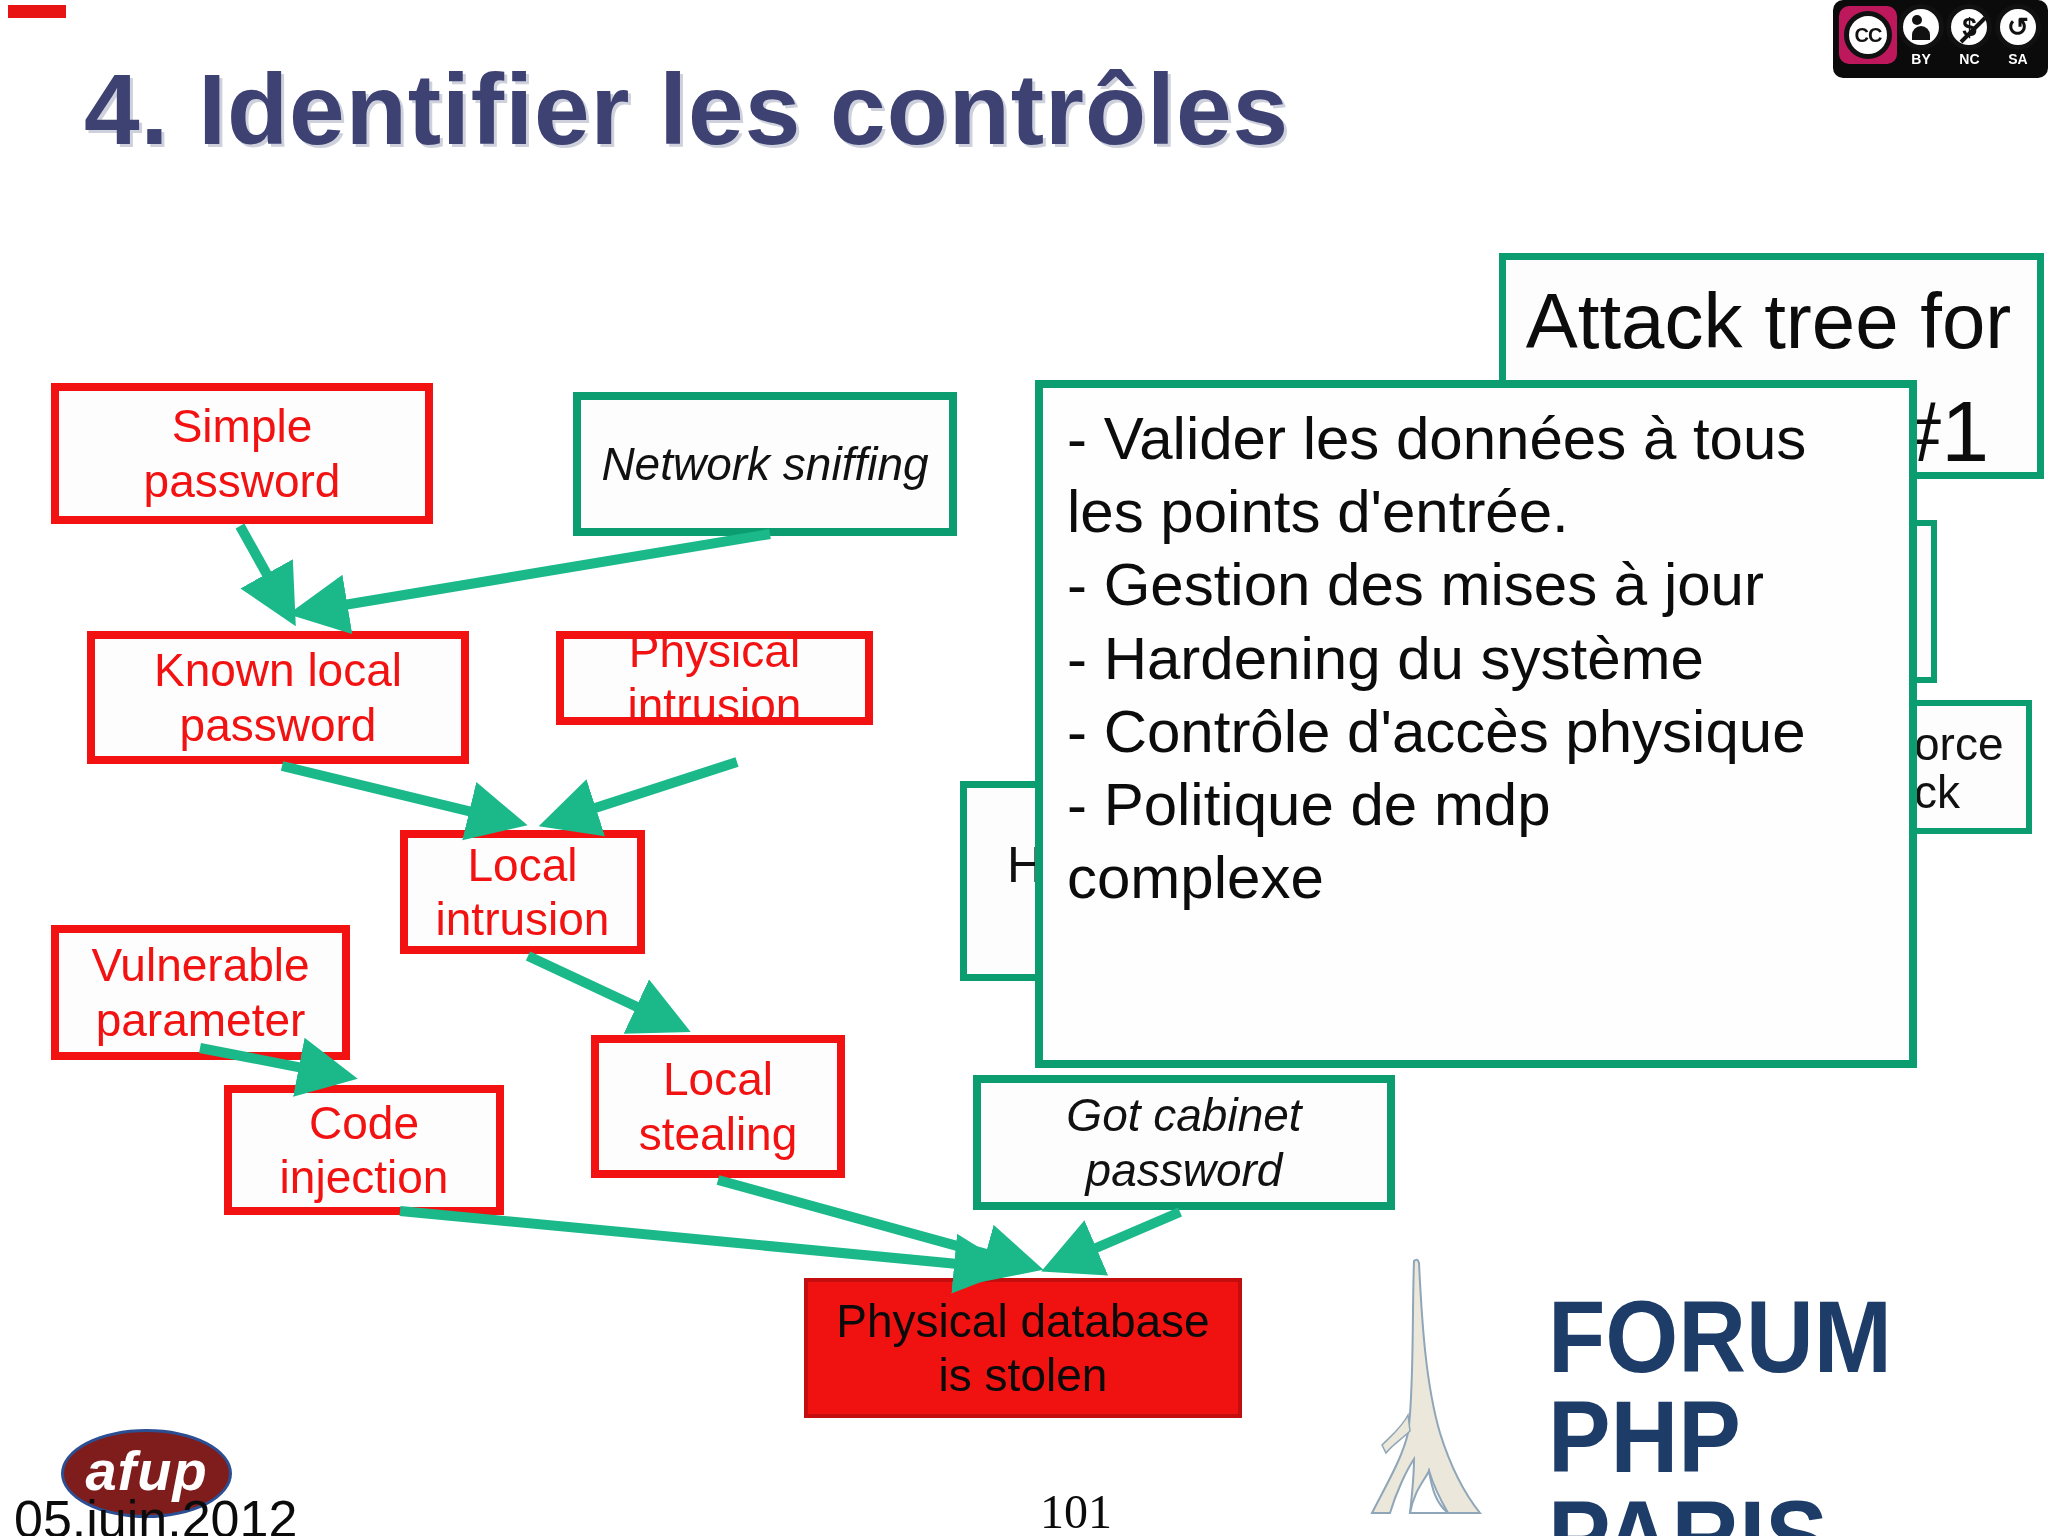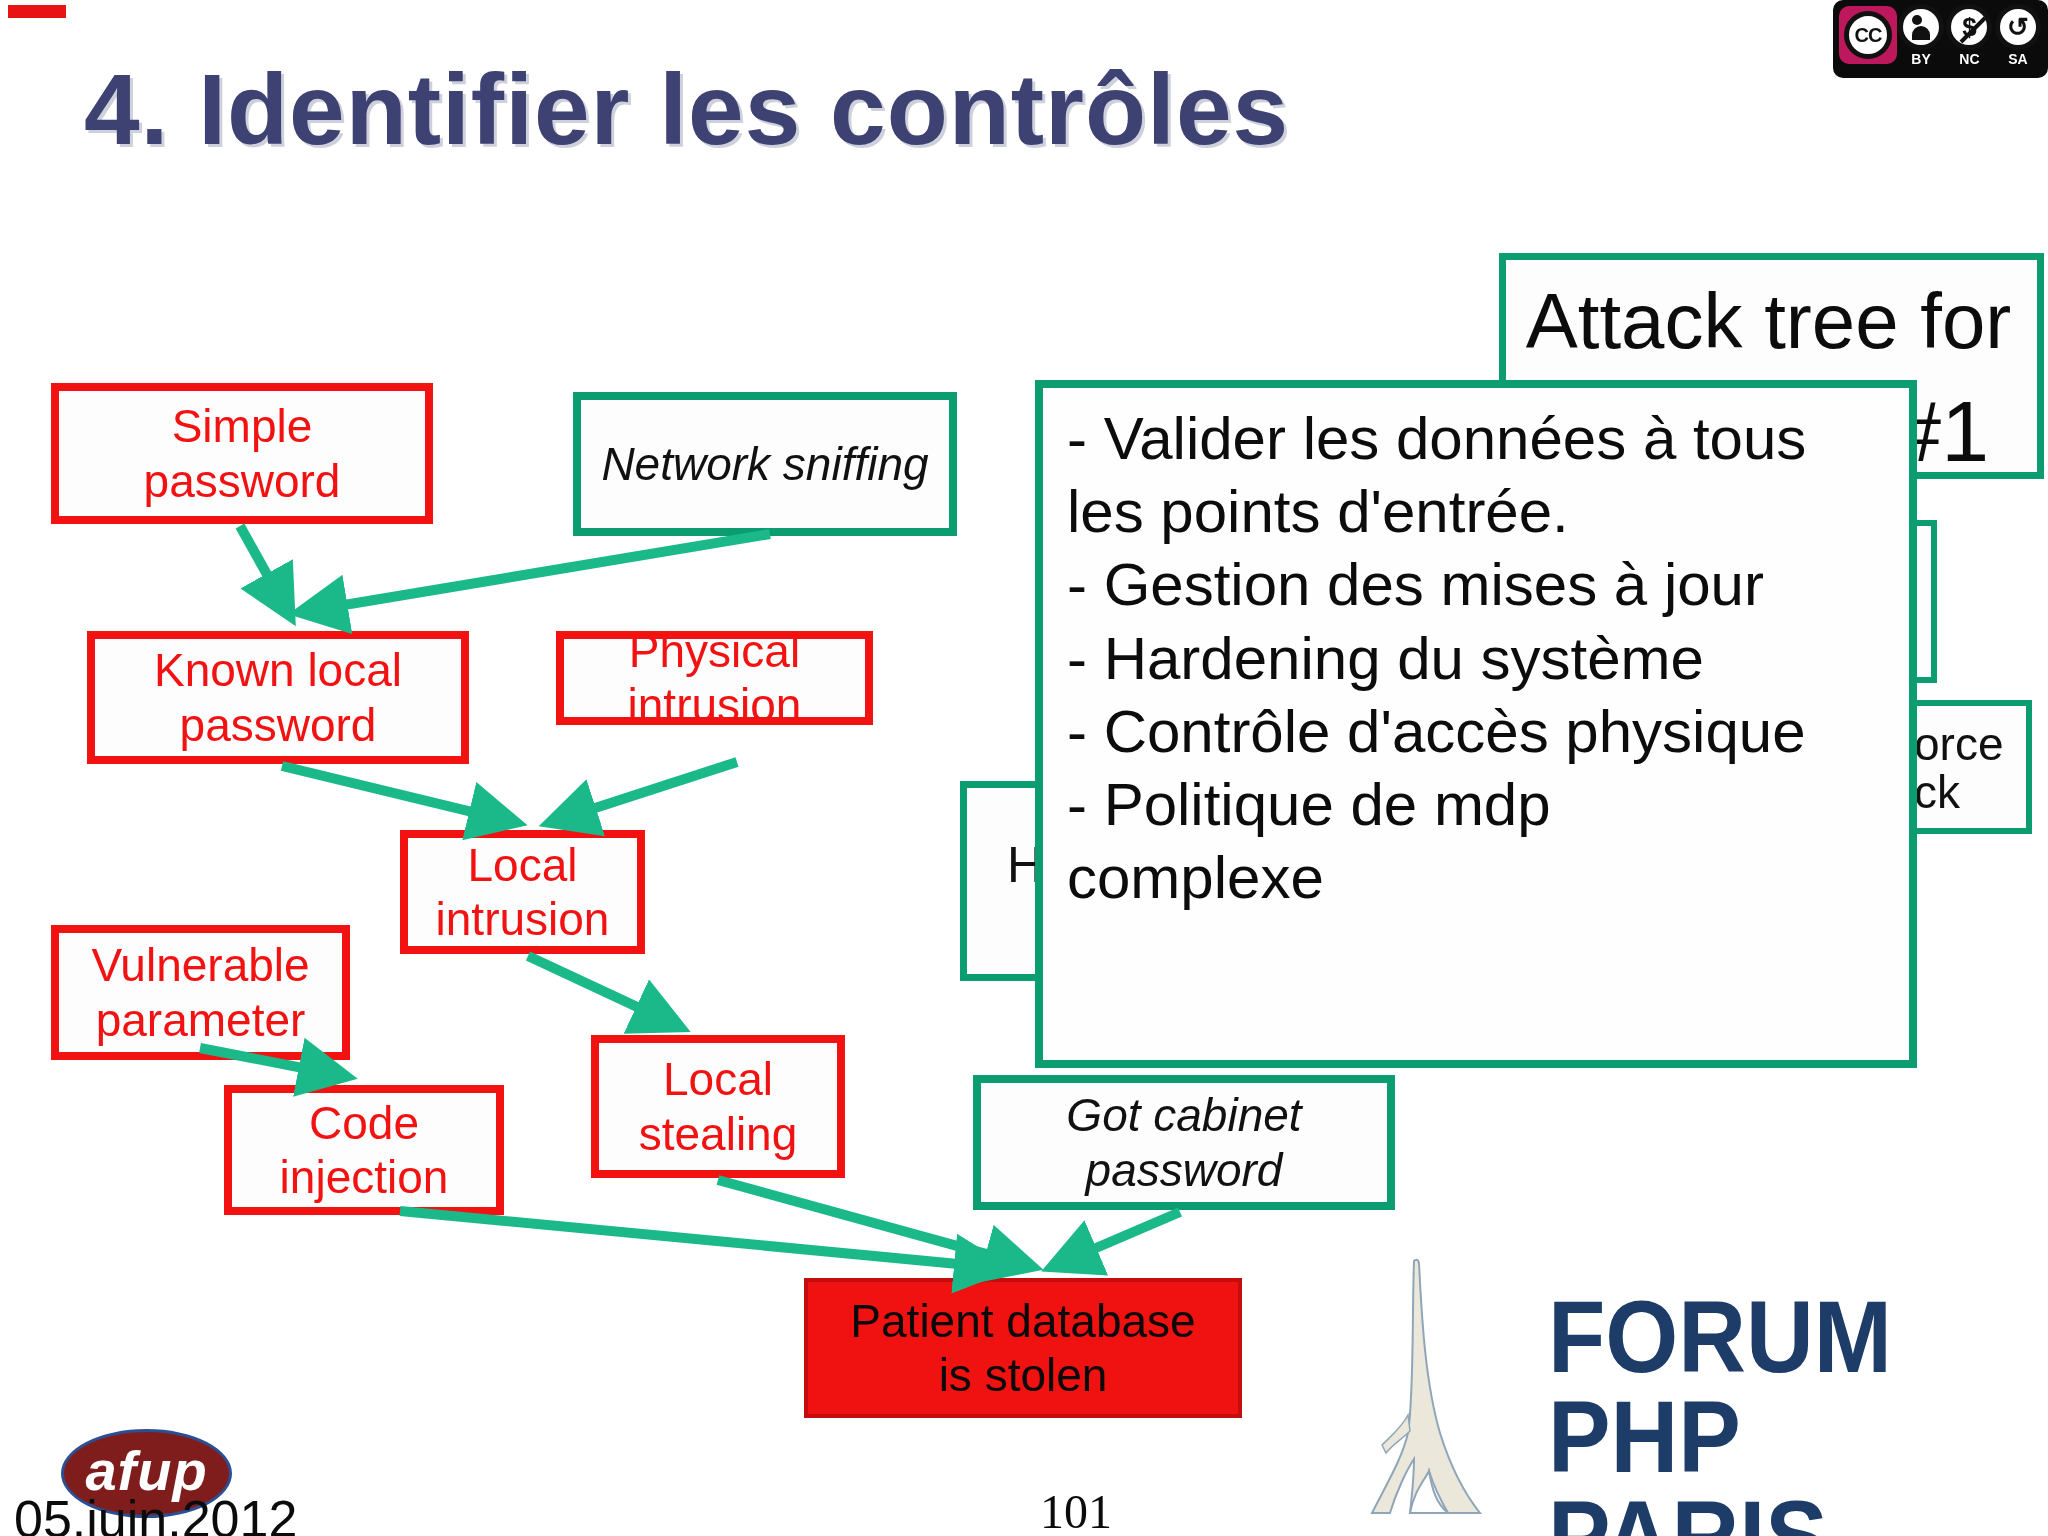--- a/index.html
+++ b/index.html
@@ -145,21 +145,21 @@
 <div class="node" id="node-localintrusion">Local
 intrusion</div>
 <div class="node" id="node-vulnerable">Vulnerable
 parameter</div>
 <div class="node" id="node-codeinjection">Code
 injection</div>
 <div class="node" id="node-localstealing">Local
 stealing</div>
 <div class="node green" id="node-gotcabinet">Got cabinet
 password</div>
-<div class="node goal" id="node-patient">Patient database
+<div class="node goal" id="node-patient">Physical database
 is stolen</div>
 
 <svg id="arrows" class="abs" width="2048" height="1536">
   <defs>
     <marker id="ah" markerWidth="7" markerHeight="7" refX="4.6" refY="3" orient="auto">
       <path d="M0,0 L6,3 L0,6 Z" fill="#1bb98a"></path>
     </marker>
   </defs>
   <g stroke="#1bb98a" stroke-width="10" marker-end="url(#ah)">
     <line x1="240" y1="526" x2="289" y2="614"></line>

